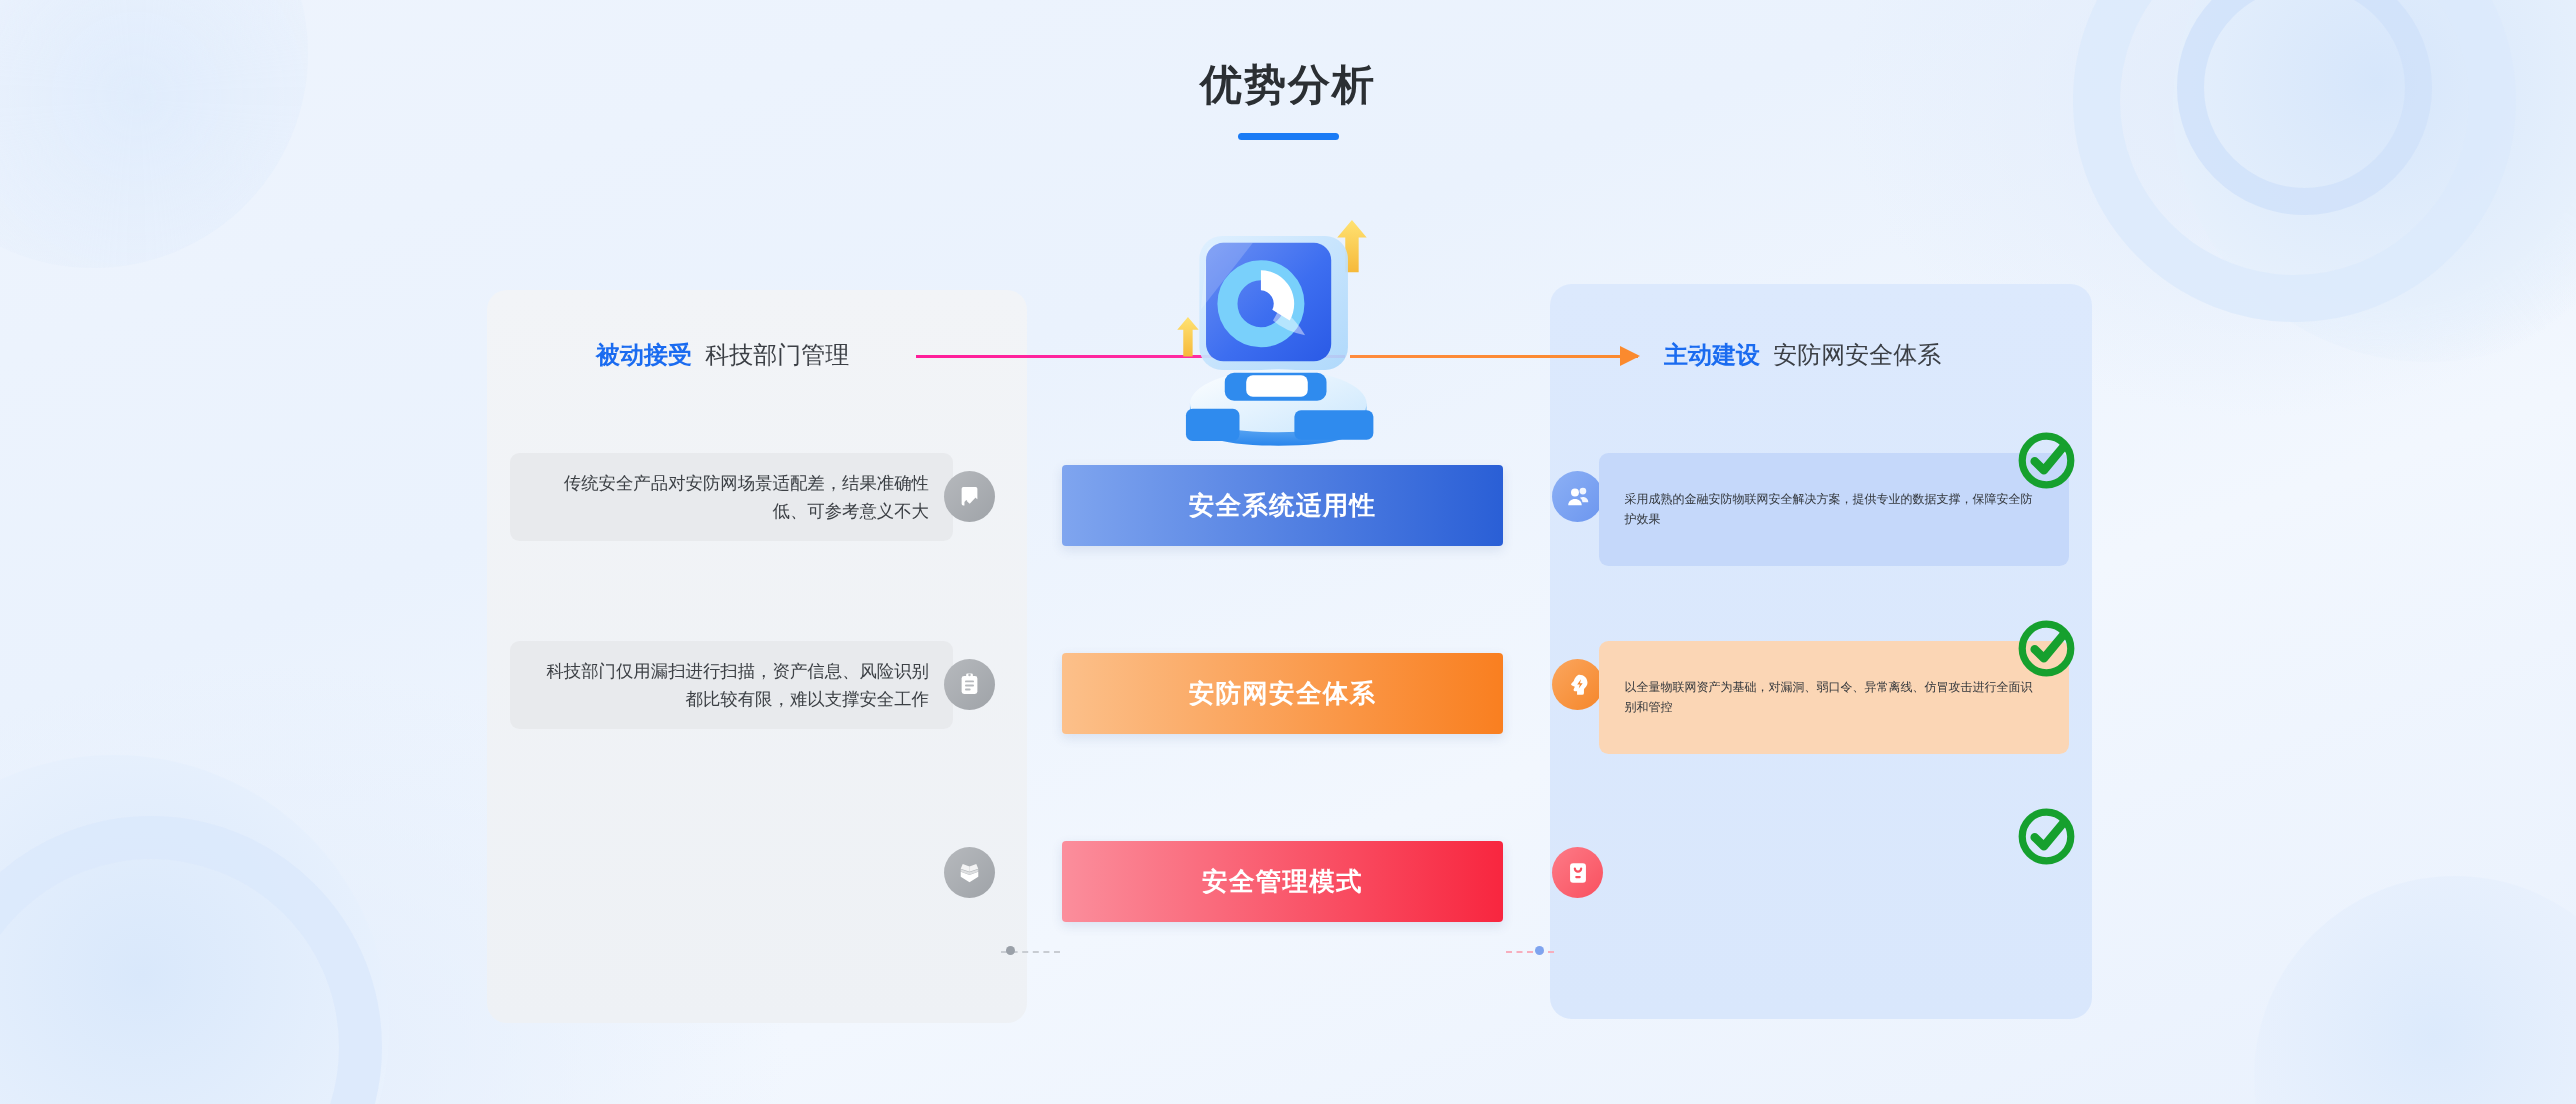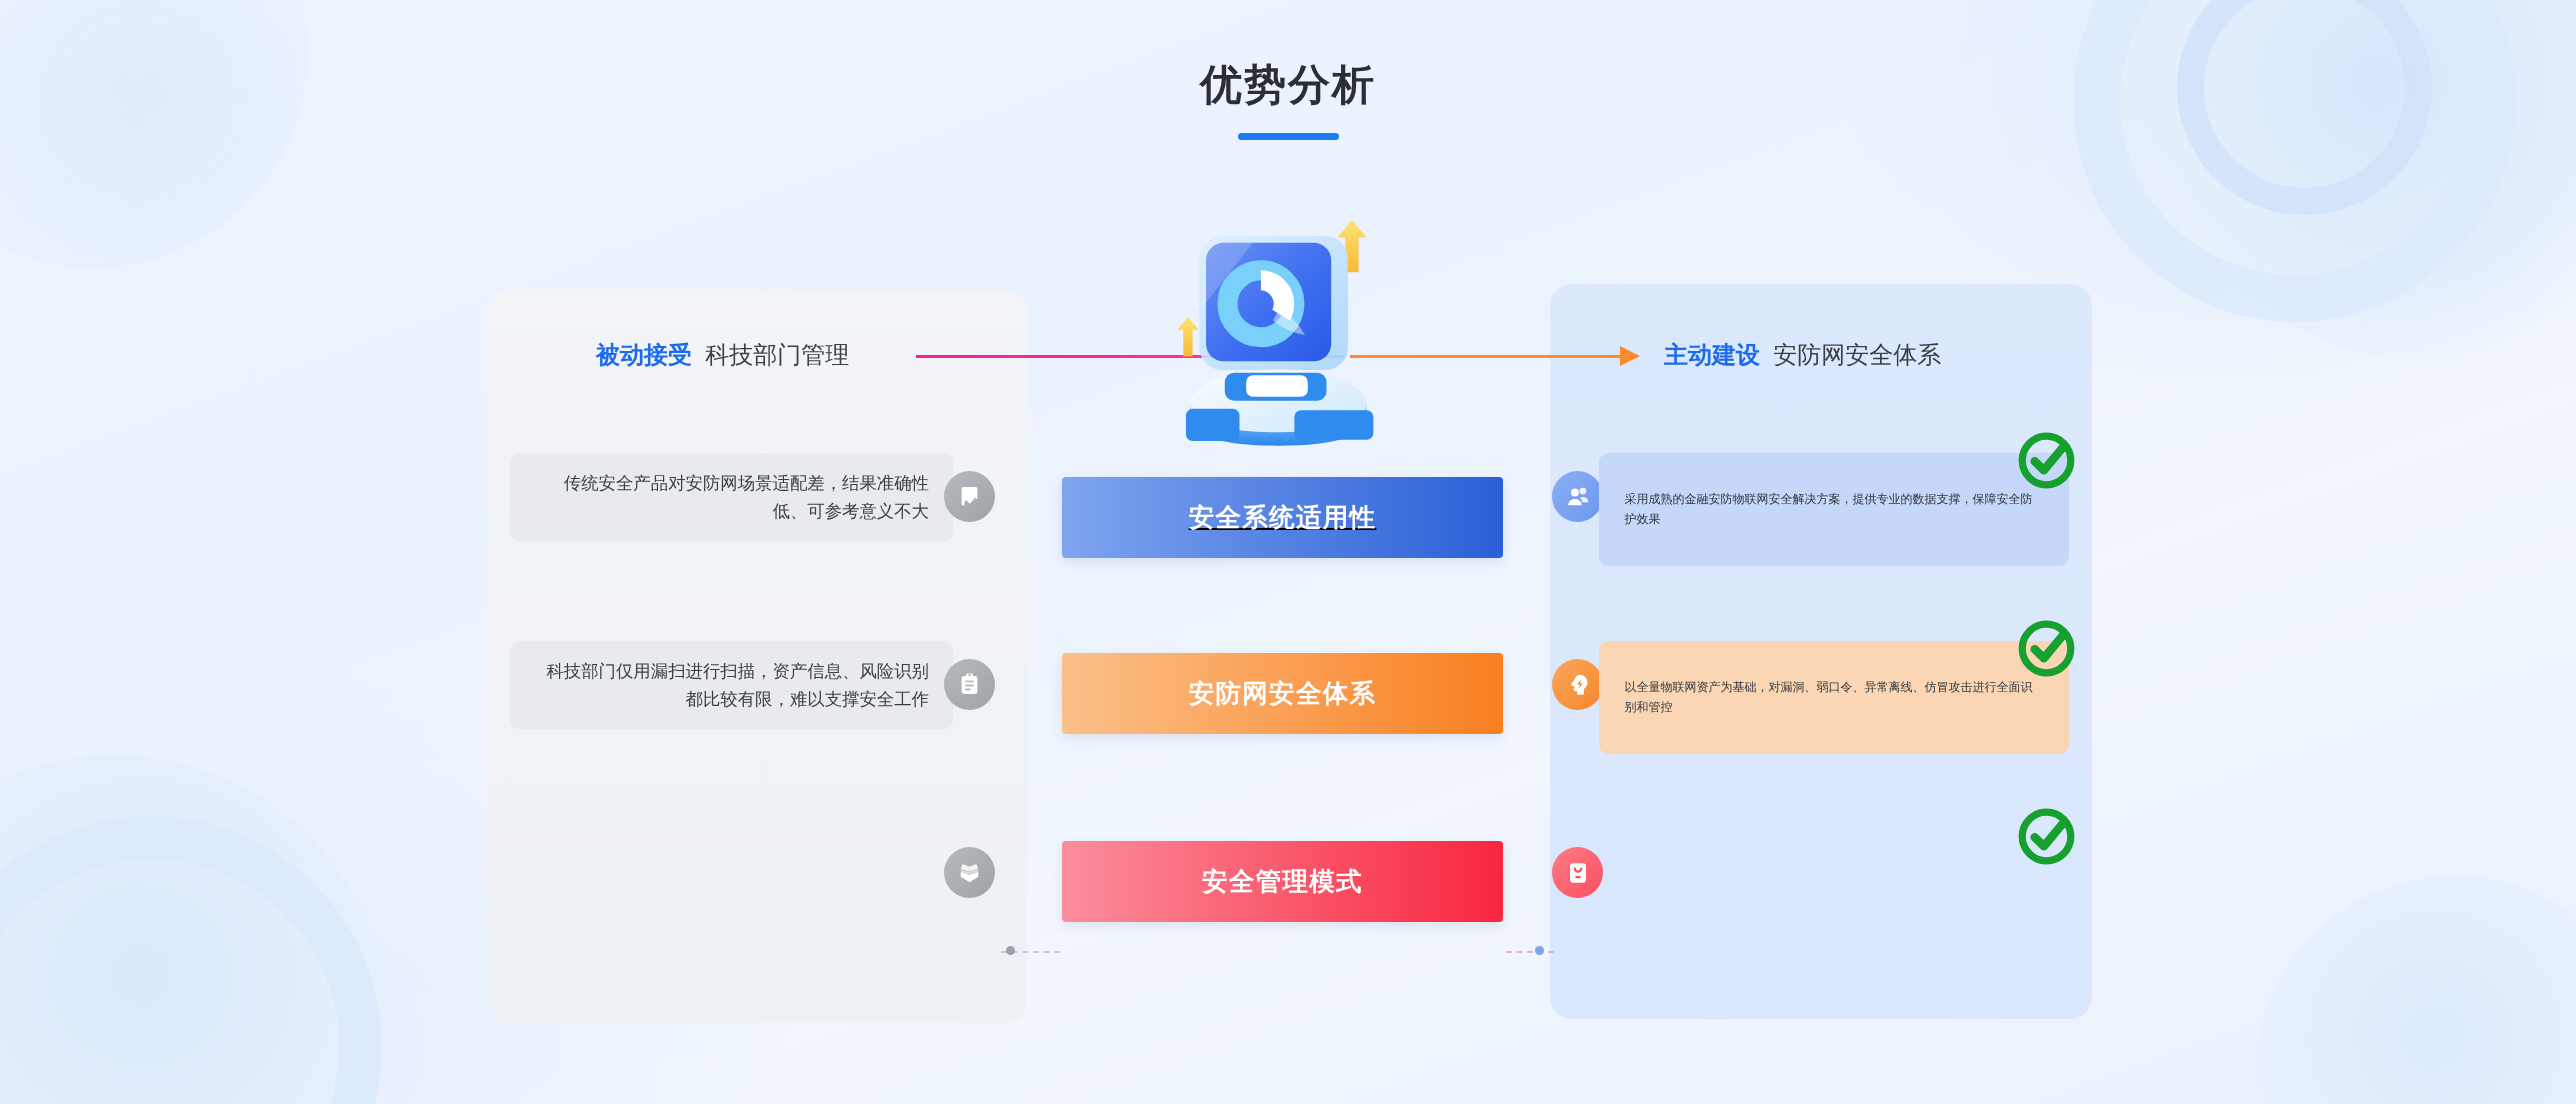--- a/index.html
+++ b/index.html
@@ -170,21 +170,21 @@
   <div class="dot-icon l-icon" style="top:18px;">
     <svg viewBox="0 0 24 24" fill="#ffffff">
         <path d="M6.5 3.5h11a1.5 1.5 0 0 1 1.5 1.5v9.4l-3.1-2.3-4.2 5.3-2.6-2.3-1.6 1.8V20H6.5A1.5 1.5 0 0 1 5 18.5V5a1.5 1.5 0 0 1 1.5-1.5z"></path>
         <path d="M9.4 4.2h5.2v1.6a2.6 2.6 0 1 1-5.2 0z"></path>
         <path d="M12.2 18.4l-2.4-2.2 1.5-1.6 1 .9 3.3-4.1 1.8 1.4z"></path>
       </svg>
   </div>
   <div class="dash" style="left:1001px;top:498px;width:59px;"></div>
   <div class="dot-end" style="left:1006px;top:493px;background:#9aa0a8;"></div>
 
-  <div class="center-bar" style="top: 24px; background: linear-gradient(90deg, rgb(127, 165, 239) 0%, rgb(42, 95, 214) 100%); text-decoration: underline;">
+  <div class="center-bar" style="top: 12px; background: linear-gradient(90deg, rgb(127, 165, 239) 0%, rgb(42, 95, 214) 100%);">
     <span>安全系统适用性</span>
   </div>
 
   <div class="dash pink" style="left:1506px;top:498px;width:48px;"></div>
   <div class="dot-end" style="left:1535px;top:493px;background:#7fa4ef;"></div>
   <div class="dot-icon r-icon" style="top:18px;background:linear-gradient(135deg,#8cb0f5 0%,#6c96ef 100%);">
     <svg viewBox="0 0 24 24" fill="#ffffff">
         <circle cx="9.4" cy="8.2" r="3.4"></circle>
         <path d="M3.6 19c0-3.2 2.6-5.3 5.8-5.3s5.8 2.1 5.8 5.3z"></path>
         <circle cx="16.2" cy="6.9" r="2.9" opacity=".9"></circle>

